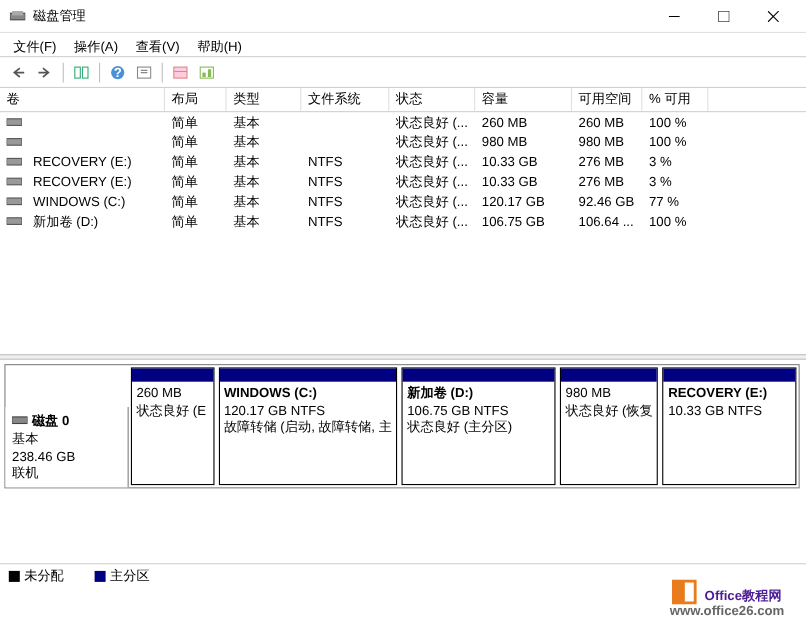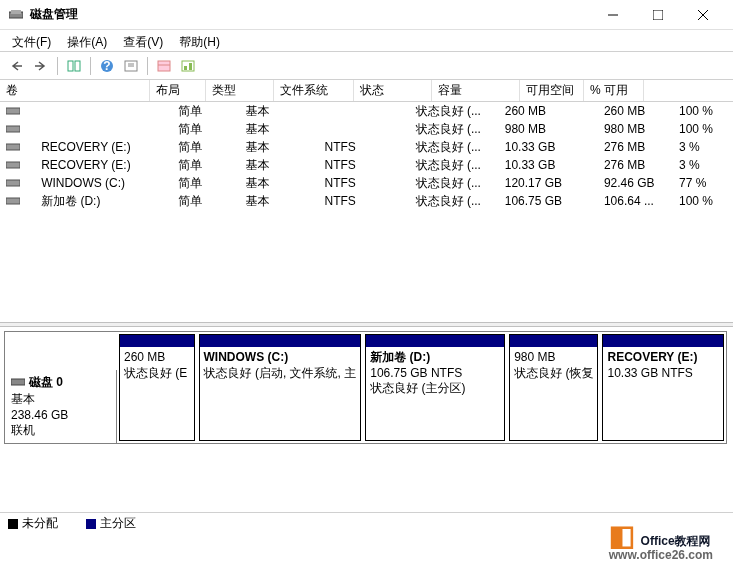--- a/index.html
+++ b/index.html
@@ -1,35 +1,35 @@
 <!DOCTYPE html>
 <html><head>
   <meta charset="utf-8">
   <style>
     * { margin: 0; padding: 0; box-sizing: border-box; font-family: "Microsoft YaHei", "SimSun", sans-serif; font-size: 12px; }
     body { background: #fff; width: 733px; height: 584px; overflow: hidden; }
     
     .titlebar { display: flex; align-items: center; padding: 6px 8px; border-bottom: 1px solid #e0e0e0; height: 30px; }
     .titlebar-icon { width: 16px; height: 16px; margin-right: 6px; display: flex; align-items: center; justify-content: center; }
-    .titlebar-title { flex: 1; font-weight: bold; }
+    .titlebar-title { flex: 1; }
     .window-controls { display: flex; gap: 0; }
     .window-btn { width: 45px; height: 28px; display: flex; align-items: center; justify-content: center; cursor: pointer; }
     
     .menubar { display: flex; padding: 2px 4px; border-bottom: 1px solid #d0d0d0; height: 22px; }
     .menu-item { padding: 2px 8px; cursor: pointer; }
     
     .toolbar { display: flex; align-items: center; padding: 3px 6px; border-bottom: 1px solid #d0d0d0; height: 28px; gap: 2px; }
     .tool-btn { width: 22px; height: 22px; display: flex; align-items: center; justify-content: center; cursor: pointer; border: 1px solid transparent; }
     .tool-sep { width: 1px; height: 18px; background: #c0c0c0; margin: 0 3px; }
     
     .list-header { display: flex; border-bottom: 1px solid #d0d0d0; background: #fff; height: 22px; }
     .list-header-cell { padding: 2px 6px; border-right: 1px solid #e0e0e0; text-align: left; overflow: hidden; white-space: nowrap; }
     
     .list-body { height: 220px; overflow: auto; }
-    .list-row { display: flex; height: 18px; align-items: center; justify-content: space-between; }
+    .list-row { display: flex; height: 18px; align-items: center; }
     .list-cell { padding: 1px 6px; overflow: hidden; white-space: nowrap; }
     .vol-icon { width: 24px; display: inline-flex; align-items: center; justify-content: flex-start; padding-left: 6px; }
     
     .c0 { width: 150px; }
     .c1 { width: 56px; }
     .c2 { width: 68px; }
     .c3 { width: 80px; }
     .c4 { width: 78px; }
     .c5 { width: 88px; }
     .c6 { width: 64px; }
@@ -46,21 +46,21 @@
     .part-bar { height: 12px; background: #000080; }
     .part-body { padding: 3px 4px; flex: 1; line-height: 1.3; overflow: hidden; white-space: nowrap; }
     .part-title { font-weight: bold; }
     
     .legend { display: flex; align-items: center; gap: 28px; padding: 4px 8px; border-top: 1px solid #d0d0d0; height: 22px; }
     .legend-item { display: flex; align-items: center; gap: 4px; }
     .legend-sq { width: 10px; height: 10px; }
     
     .watermark { position: absolute; right: 20px; bottom: 22px; display: flex; align-items: center; font-size: 22px; font-weight: bold; }
     .wm-o { color: #e87b1c; margin-right: 2px; font-size: 28px; }
-    .wm-blue { color: #0f172a; }
+    .wm-blue { color: #4c1d95; }
     .wm-url { font-size: 12px; color: #666; display: block; margin-top: -4px; text-align: right; }
     
     .disk-svg { width: 14px; height: 10px; }
   </style>
 </head>
 <body>
 
 <div class="titlebar">
   <span class="titlebar-icon">
     <svg class="disk-svg" viewBox="0 0 14 10">
@@ -269,21 +269,22 @@
           <div class="part-body">
             <div class="part-title"></div>
             <div>260 MB</div>
             <div>状态良好 (E</div>
           </div>
         </div>
         <div class="partition" style="flex: 1.6 1 0%;">
           <div class="part-bar"></div>
           <div class="part-body">
             <div class="part-title">WINDOWS  (C:)</div>
-            <div>状态良好 (启动, 文件系统, 主</div>
+            <div>120.17 GB NTFS</div>
+            <div>故障转储 (启动, 故障转储, 主</div>
           </div>
         </div>
         <div class="partition" style="flex: 1.5 1 0%;">
           <div class="part-bar"></div>
           <div class="part-body">
             <div class="part-title">新加卷  (D:)</div>
             <div>106.75 GB NTFS</div>
             <div>状态良好 (主分区)</div>
           </div>
         </div>

